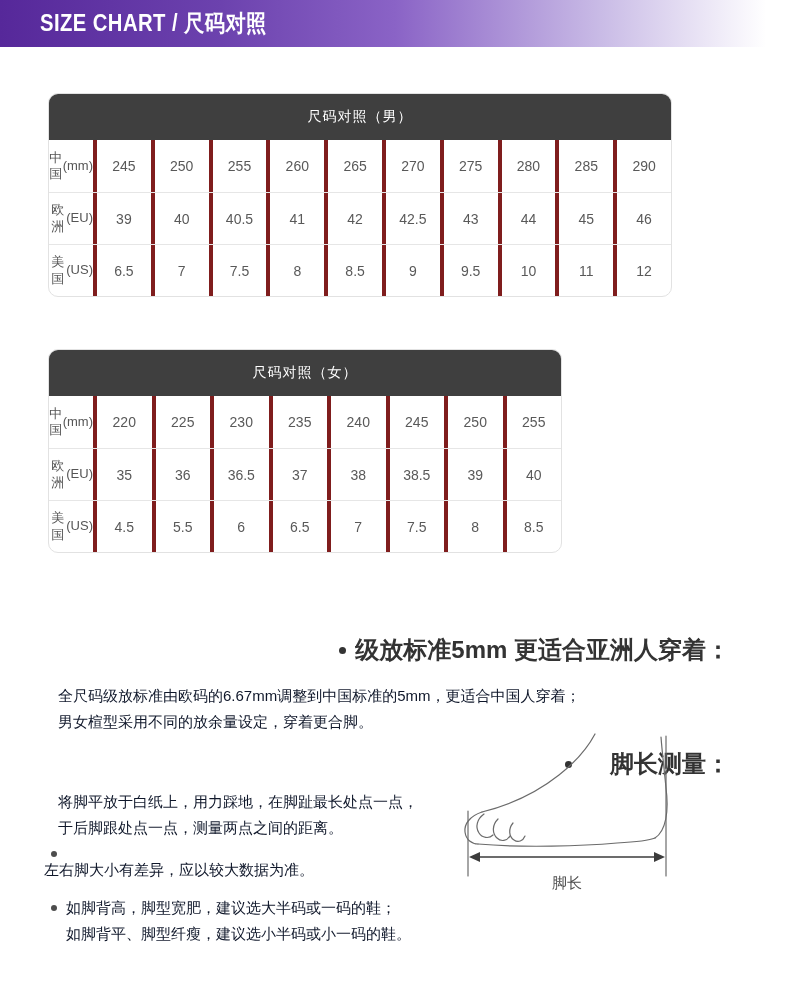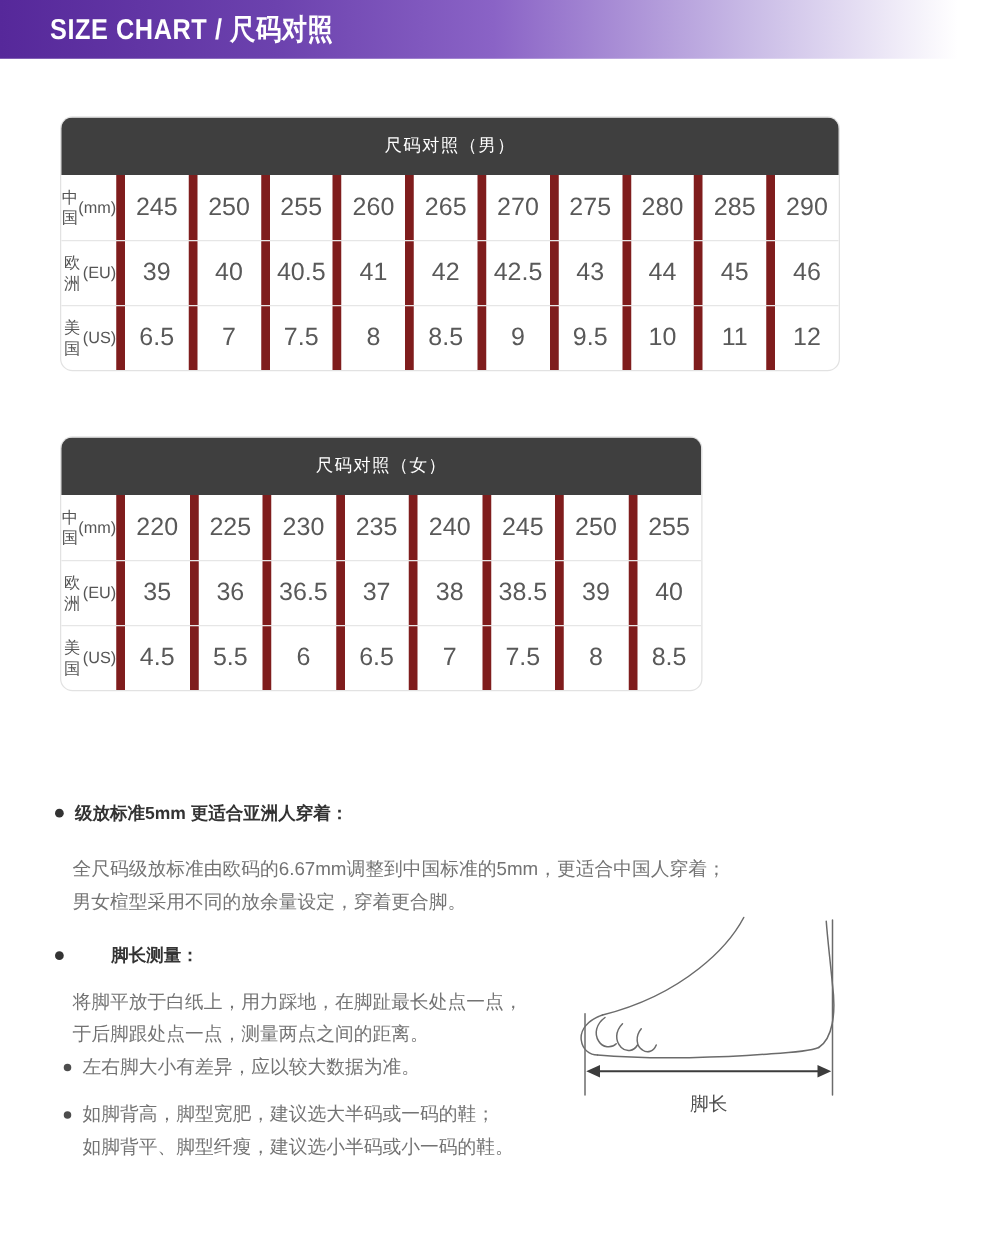--- a/index.html
+++ b/index.html
@@ -32,42 +32,42 @@
   .size-table.women { width:514px; margin-top:52px; }
   .tbl-header {
     height:46px; background:#3f3f3f; color:#ffffff; font-size:14px;
     display:flex; align-items:center; justify-content:center;
     letter-spacing:1px;
   }
   .tbl-row { display:flex; height:52px; }
   .tbl-row + .tbl-row { border-top:1px solid #e6e6e6; }
   .cell {
     flex:1 1 0; display:flex; align-items:center; justify-content:center;
-    font-size:20px; color:#595959; border-left:7px solid #7f1d1d;
+    font-size:14px; color:#595959; border-left:4px solid #7f1d1d;
   }
   .cell.label {
     flex:0 0 44px; flex-direction:row; border-left:none;
     font-size:13px; color:#555; line-height:1.25; text-align:center;
   }
 
   
   .notes { margin:84px 60px 0 44px; }
-  .note { display:flex; align-items:flex-start; color:#737373; }
+  .note { display:flex; align-items:flex-start; color:#0f172a; }
   .note .txt { white-space:pre-line; }
   .note .dot { flex:0 0 auto; border-radius:50%; }
-  .note.heading { font-size:14px; font-weight:bold; color:#333; line-height:26px; }
+  .note.heading { font-size:24px; font-weight:bold; color:#333; line-height:26px;justify-content:flex-end; }
   .note.heading .dot { width:7px; height:7px; background:#333; margin:10px 9px 0 0; }
   .note.para { font-size:15px; line-height:26px; margin-left:14px; }
   .note.bullet { font-size:15px; line-height:26px; }
   .note.bullet .dot { width:6px; height:6px; background:#4d4d4d; margin:10px 9px 0 7px; }
 
   .n-para1   { margin-top:20px; }
   .n-head2   { margin-top:16px;gap:29px; }
   .n-para2   { margin-top:12px; }
-  .n-bullet3 { margin-top:0px; }
+  .n-bullet3 { margin-top:0px;flex-direction:column; }
   .n-bullet4 { margin-top:12px; }
   .n-bullet5 { margin-top:6px; }
 
   
   .foot-diagram { position:absolute; left:451px; top:731px; width:244px; height:164px; }
   .foot-diagram svg { display:block; }
   .foot-diagram path, .foot-diagram line { fill:none; stroke:#6b6b6b; stroke-width:1.2; stroke-linecap:round; }
   .foot-diagram .arrow-line { stroke:#3c3c3c; stroke-width:1.6; }
   .foot-diagram .arrow-head { fill:#3c3c3c; stroke:none; }
   .foot-diagram text { font-family:"Liberation Sans","DejaVu Sans",sans-serif; font-size:15px; fill:#4d4d4d; }

